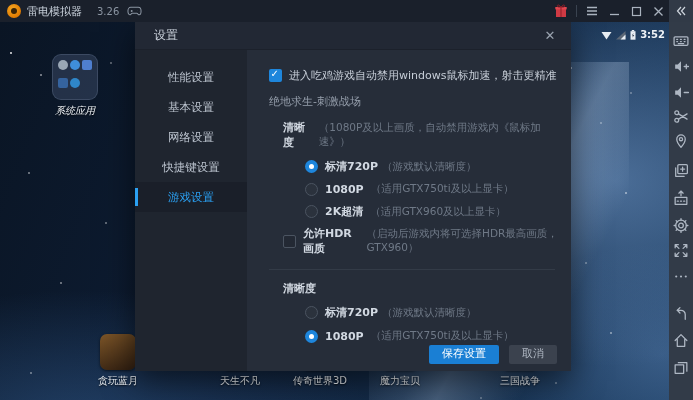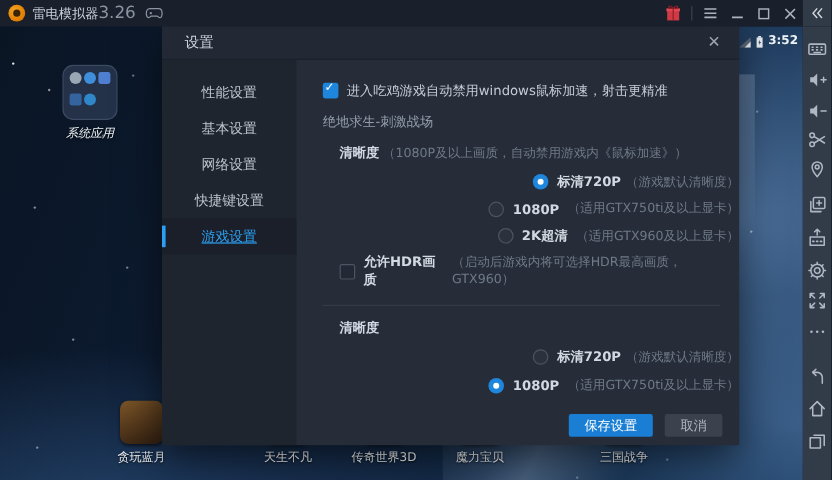--- a/index.html
+++ b/index.html
@@ -8,21 +8,21 @@
 
   
   .titlebar { position:absolute; top:0; left:0; width:669px; height:22px; background:#1a202b;
               display:flex; align-items:center; z-index:40; }
   .tb-logo { width:14px; height:14px; border-radius:50%; margin:0 6px 0 7px;
              background:radial-gradient(circle at 38% 35%, #f5a623 0%, #e07b00 70%);
              position:relative; flex:none; }
   .tb-logo::after{ content:""; position:absolute; left:4px; top:4px; width:6px; height:6px;
              border-radius:50%; background:#3a2405; }
   .tb-title { font-size:11px; color:#c9d1db; }
-  .tb-ver { font-size:14px; color:#8b95a2; margin-left:0;text-align:center; }
+  .tb-ver { font-size:10px; color:#8b95a2; margin-left:15px;text-align:center; }
   .tb-gamepad { margin-left:8px; display:flex; }
   .tb-right { margin-left:auto; display:flex; align-items:center; height:100%; }
   .tb-btn { width:22px; height:22px; display:flex; align-items:center; justify-content:center; color:#aab3bf; }
   .tb-sep { width:1px; height:12px; background:#3a4350; margin:0 4px; }
   .tb-collapse { position:absolute; right:0; top:0; width:24px; height:22px; background:#313a47;
                  display:flex; align-items:center; justify-content:center; color:#cfd6de; z-index:45;}
 
   
   .wall { position:absolute; top:22px; left:0; width:669px; height:378px;
           background:
@@ -57,50 +57,50 @@
   .folder-box { width:46px; height:46px; margin:0 auto; border-radius:9px; background:rgba(52,66,92,.62);
                 border:1px solid rgba(130,150,180,.25); display:grid; grid-template-columns:repeat(3,1fr);
                 gap:2px; padding:5px; }
   .mini { border-radius:50%; width:10px; height:10px; }
   .folder-label, .dock-label { font-size:10px; color:#f0f4f8; text-shadow:0 1px 2px rgba(0,0,0,.9); margin-top:4px; }
 
   .dock-item { position:absolute; bottom:12px; width:70px; text-align:center; z-index:5; }
   .dock-ico { width:36px; height:36px; margin:0 auto; border-radius:7px; box-shadow:0 1px 3px rgba(0,0,0,.6); }
 
   
-  .dialog { position:absolute; left:135px; top:22px; width:481px; height:349px; background:#262d39;
+  .dialog { position:absolute; left:135px; top:22px; width:436px; height:349px; background:#262d39;
             z-index:20; box-shadow:0 10px 30px rgba(0,0,0,.55); display:flex; flex-direction:column; }
   .dlg-head { height:28px; flex:none; background:#222834; display:flex; align-items:center;
               justify-content:space-between; padding:0 12px 0 19px; border-bottom:1px solid #1c212b; }
   .dlg-title { font-size:12px; color:#ccd3dd; }
   .dlg-close { color:#9aa3af; font-size:13px; width:18px; text-align:center; }
   .dlg-body { flex:1; display:flex; min-height:0; }
   .dlg-menu { width:112px; flex:none; background:#1f252f; padding-top:12px; }
   .menu-item { height:30px; line-height:30px; text-align:center; font-size:11.5px; color:#bdc5d0; position:relative; }
-  .menu-item.selected { color:#2ba0f2; background:#1a1f29;text-decoration:underline; }
+  .menu-item.selected { color:#2ba0f2; background:#1a1f29; }
   .menu-item.selected::before { content:""; position:absolute; left:0; top:6px; bottom:6px; width:3px; background:#2ba0f2; }
   .dlg-content { flex:1; position:relative; padding:18px 0 0 22px; font-size:11px; color:#c6cdd7; }
 
   .row { display:flex; align-items:center; gap:7px; }
   .cb { width:13px; height:13px; border-radius:2px; flex:none; position:relative; }
   .cb.checked { background:#1e86dc; }
   .cb.checked::after { content:"✓"; position:absolute; left:1.5px; top:-1px; font-size:10px; color:#fff; }
   .cb.un { background:#232934; border:1px solid #4b5461; }
   .radio { width:13px; height:13px; border-radius:50%; flex:none; position:relative; }
   .radio.sel { background:#1e86dc; }
   .radio.sel::after { content:""; position:absolute; left:4px; top:4px; width:5px; height:5px; border-radius:50%; background:#fff; }
   .radio.un { background:#2b323d; border:1px solid #4b5461; }
   .hint { color:#6f7987; font-size:10.5px; }
   .sec-head { color:#959eab; font-size:11px; }
   .opt-label { color:#d2d9e2;font-weight:bold; }
   .indent1 { margin-left:14px; }
-  .indent2 { margin-left:36px;justify-content:flex-end; }
+  .indent2 { margin-left:36px; }
   .divider { height:1px; background:#333b47; margin:13px 16px 0 0; }
   .btn-row { position:absolute; right:14px; bottom:7px; display:flex; gap:10px; }
-  .btn { font-size:11px; height:19px; line-height:19px; padding:0 13px; border-radius:2px; }
+  .btn { font-size:11px; height:19px; line-height:19px; padding:0 13px; border-radius:2px;font-family:Liberation Mono, monospace; }
   .btn-save { background:#1a7fd4; color:#fff; }
   .btn-cancel { background:#3b424e; color:#aeb6c1; }
 
   .mt25{margin-top:11px}.mt11{margin-top:11px}.mt9{margin-top:9px}.mt8{margin-top:8px}
   .mt7{margin-top:7px}.mt13{margin-top:13px}
 </style>
 </head>
 <body>
 
 <div class="screen">

